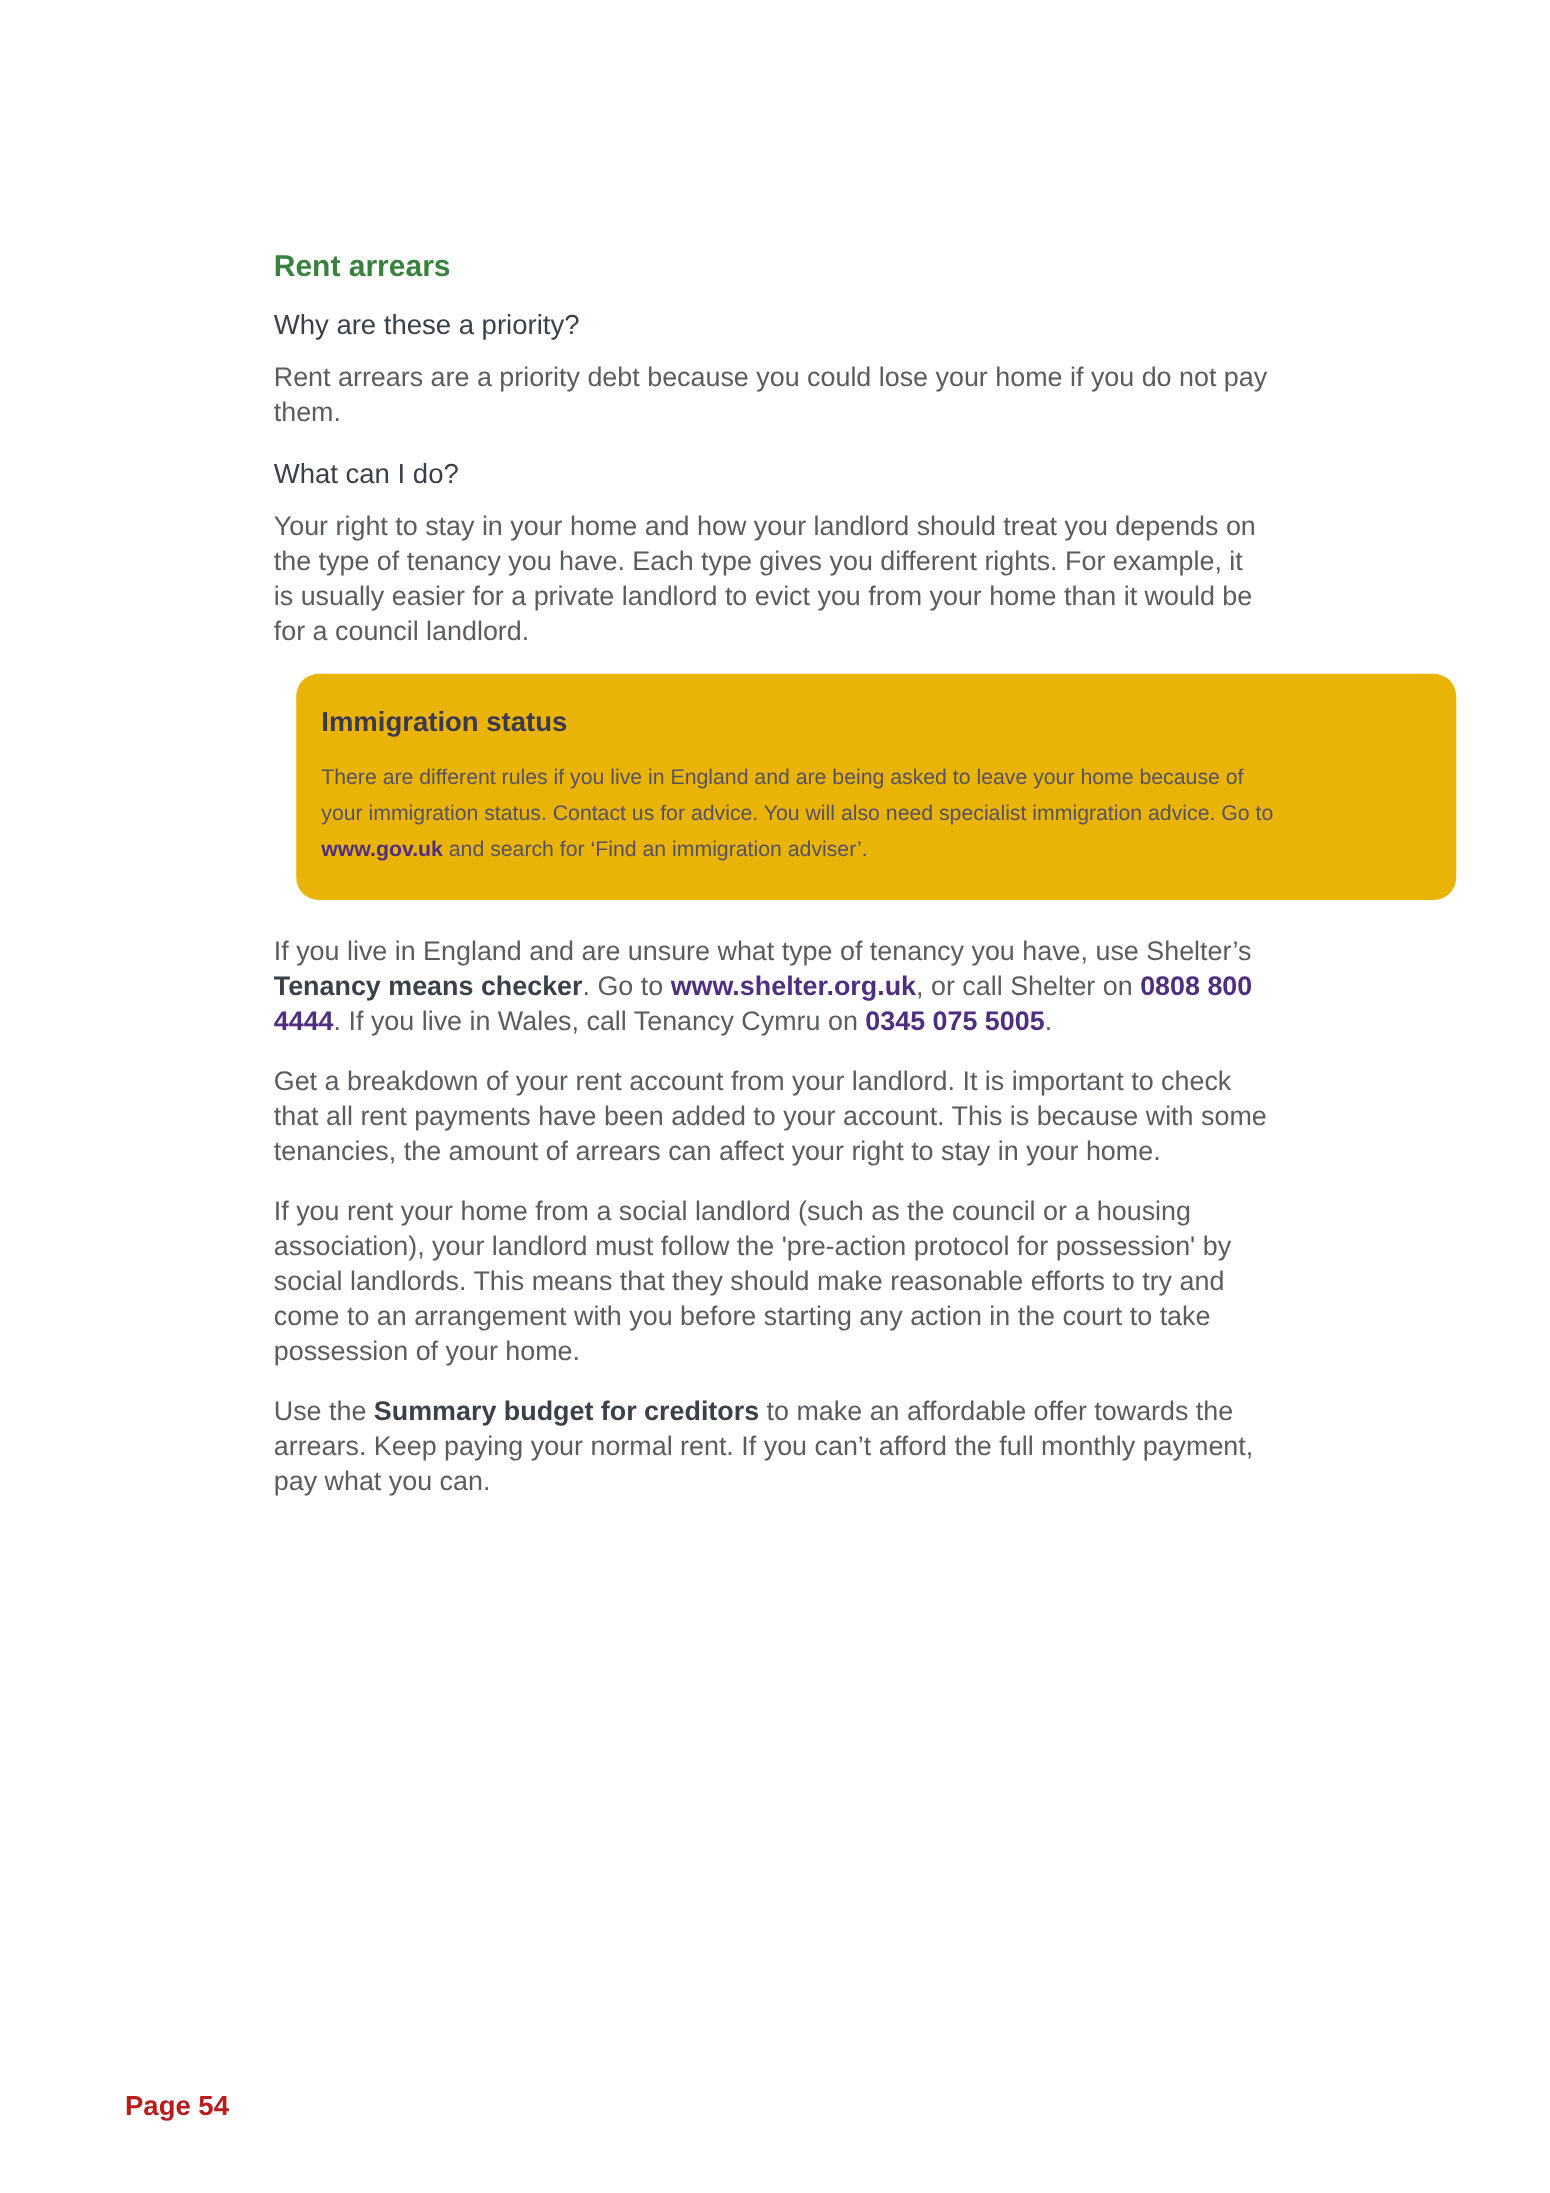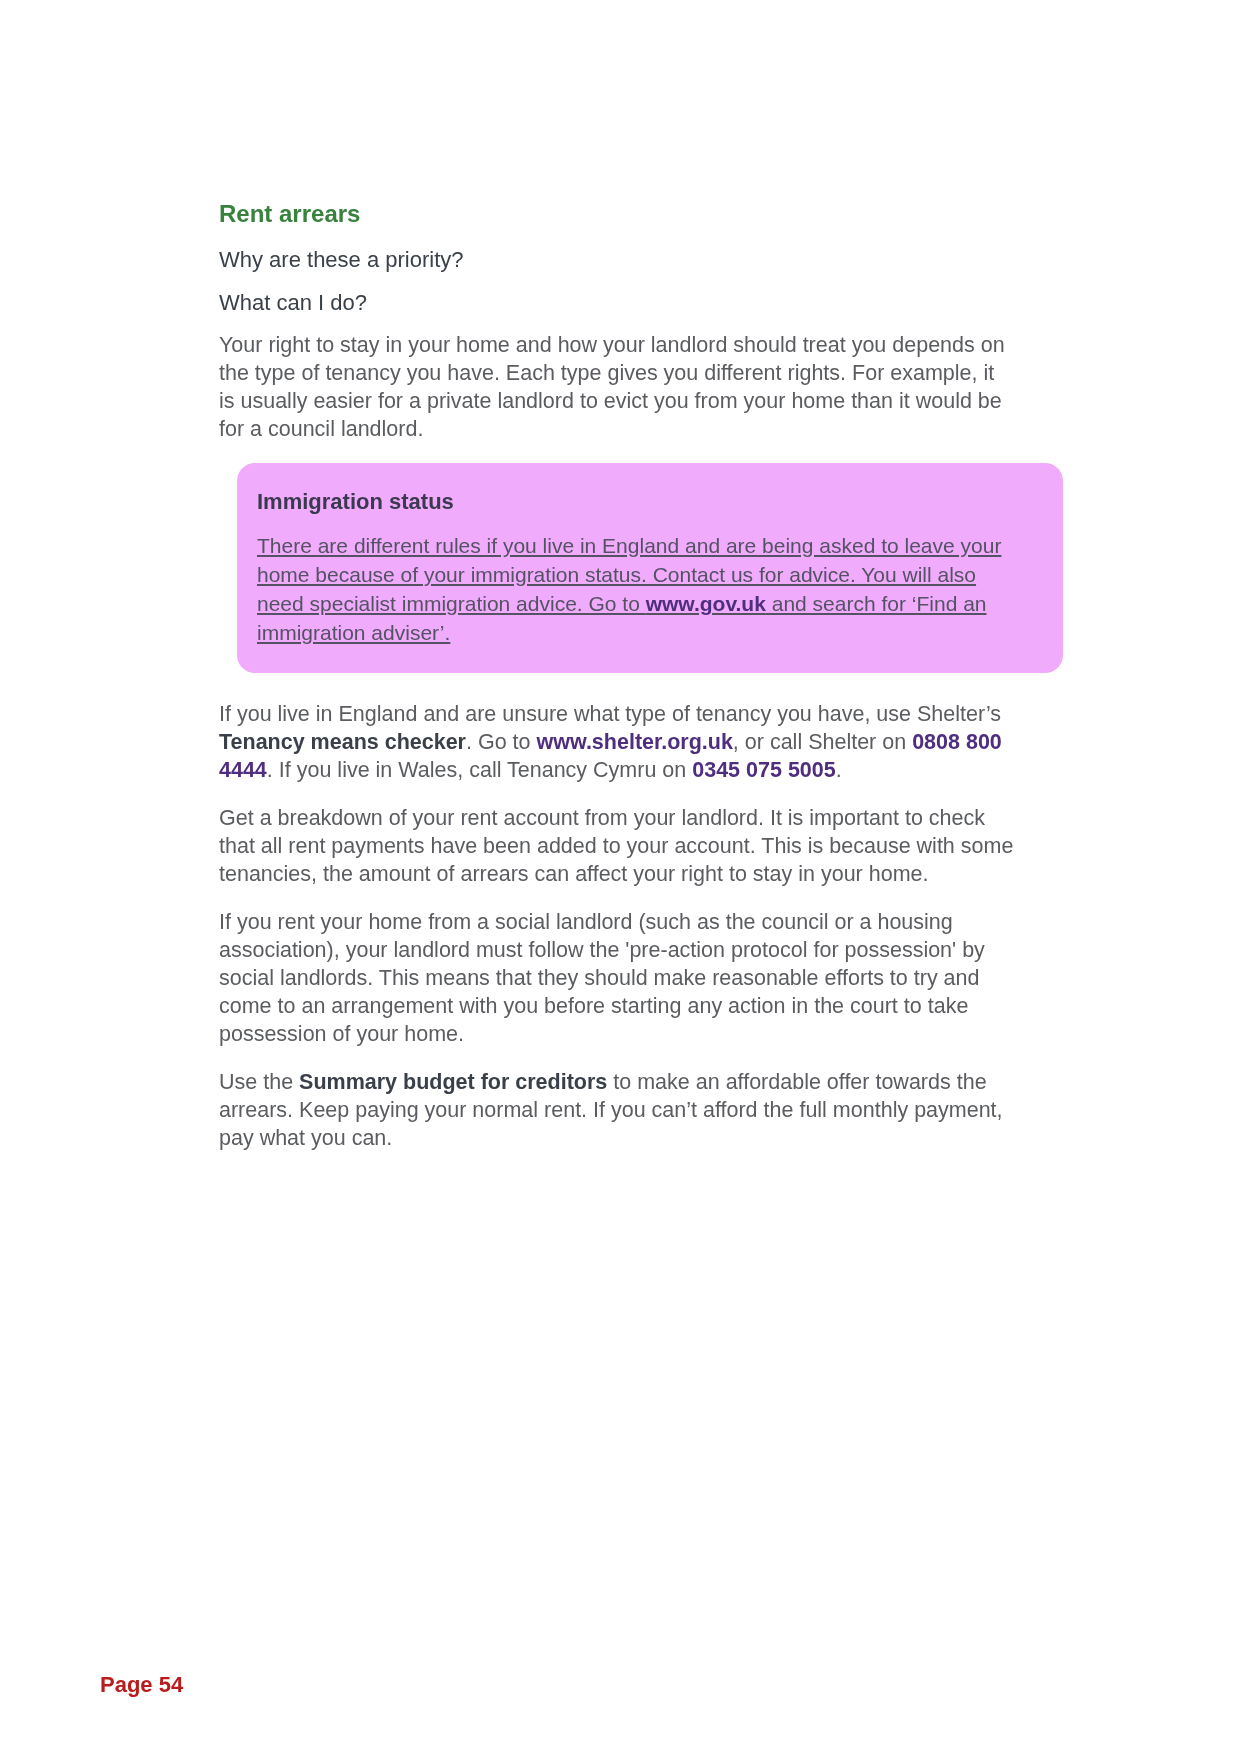--- a/index.html
+++ b/index.html
@@ -41,41 +41,40 @@
     color: #3a4049;
     font-weight: 700;
   }
   .plink {
     color: #4f2d7f;
     font-weight: 700;
     text-decoration: none;
     cursor: pointer;
   }
   .callout {
-    background: #f0abfc;
+    background: #eab308;
     border-radius: 18px;
-    width: 826px;
+    width: 928px;
     box-sizing: border-box;
     margin: 18px 0 27px 18px;
     padding: 24px 36px 26px 20px;
   }
   .callout h3 {
     color: #3b3950;
     font-size: 22px;
     line-height: 30px;
     font-weight: 700;
     margin: 0 0 14px 0;
   }
   .callout p {
     color: #555264;
-    font-size: 21px;
+    font-size: 17px;
     line-height: 29px;
     margin: 0;
     max-width: 770px;
-    text-decoration: underline;
   }
   .last-para { margin-top: 14px; }
   .page-footer {
     position: absolute;
     left: 100px;
     top: 1672px;
     color: #b91c1c;
     font-size: 22px;
     line-height: 26px;
     font-weight: bold;
@@ -84,20 +83,21 @@
 </head>
 <body>
 
 <div class="page">
   <main class="content">
 
     <h1 class="doc-title">Rent arrears</h1>
 
     <h2 class="doc-sub">Why are these a priority?</h2>
 
+    <p class="doc-body">Rent arrears are a priority debt because you could lose your home if you do not pay them.</p>
 
     <h2 class="doc-sub">What can I do?</h2>
 
     <p class="doc-body">Your right to stay in your home and how your landlord should treat you depends on the type of tenancy you have. Each type gives you different rights. For example, it is usually easier for a private landlord to evict you from your home than it would be for a council landlord.</p>
 
     <aside class="callout">
       <h3>Immigration status</h3>
       <p><span>There are different rules if you live in England and are being asked to leave your home because of your immigration status. Contact us for advice. You will also need specialist immigration advice. Go to </span><a class="plink">www.gov.uk</a><span> and search for ‘Find an immigration adviser’.</span></p>
     </aside>
 

